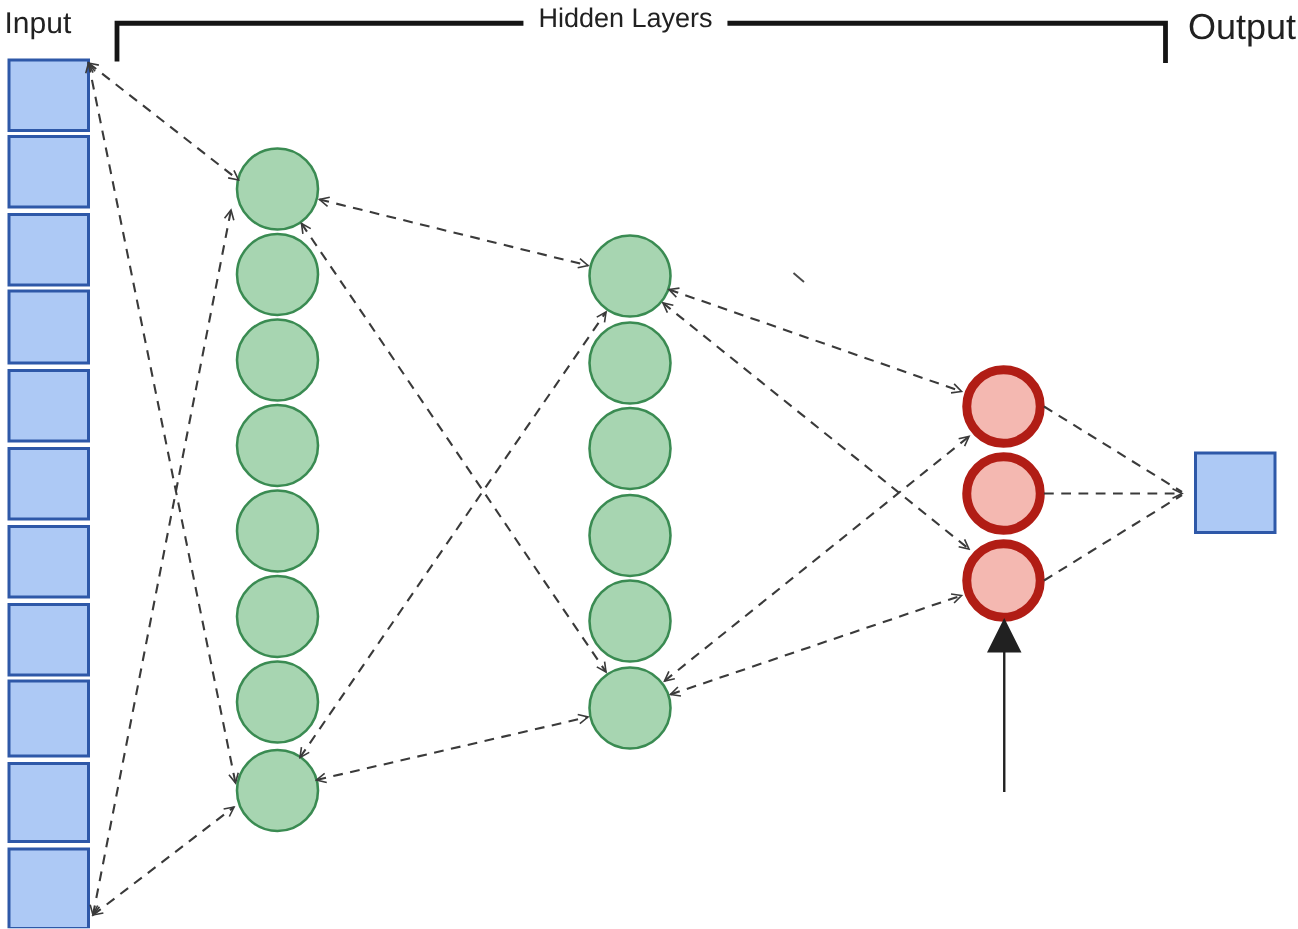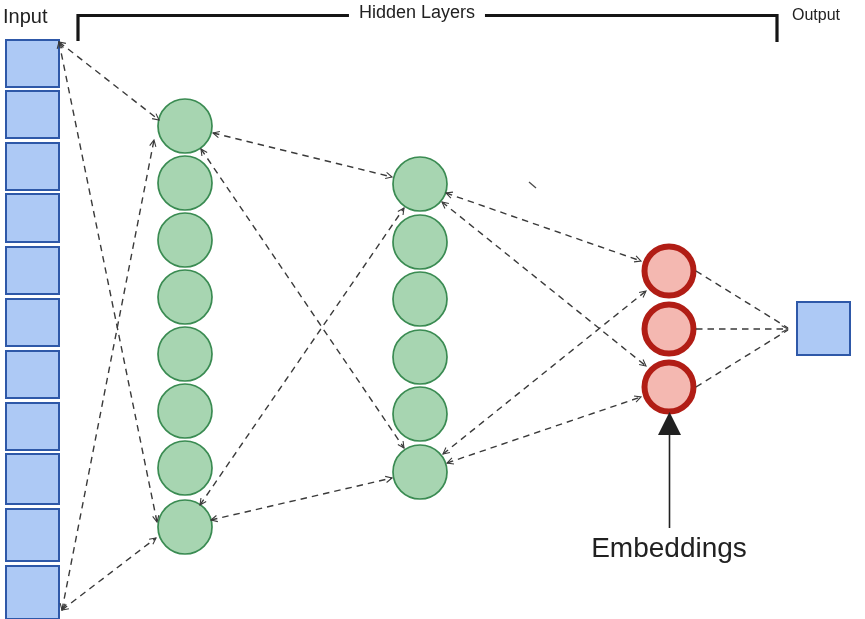--- a/index.html
+++ b/index.html
@@ -18,21 +18,21 @@
     line-height:1.1;
   }
   .lbl-input{left:3px;top:5px;font-size:20px;text-align:right;}
   .lbl-hidden{
     left:417px;top:3px;
     transform:translateX(-50%);
     font-size:18px;
     background:#ffffff;
     padding:0 10px;
   }
-  .lbl-output{left:792px;top:6px;font-size:16px;}
+  .lbl-output{left:792px;top:6px;font-size:24px;}
   .lbl-embeddings{
     left:669px;top:533px;
     transform:translateX(-50%);
     font-size:28px;
   }
 </style>
 </head>
 <body>
 
 <div class="canvas">
@@ -100,15 +100,14 @@
 
     <g>
       <line x1="669.5" y1="528" x2="669.5" y2="432" stroke="#212121" stroke-width="1.6"></line>
       <polygon points="669.5,412 658,435 681,435" fill="#212121" stroke="none"></polygon>
     </g>
   </svg>
 
   <div class="lbl lbl-input">Input</div>
   <div class="lbl lbl-hidden">Hidden Layers</div>
   <div class="lbl lbl-output">Output</div>
-  <div class="lbl lbl-embeddings">Embeddings</div>
 
 </div>
 
 </body></html>

